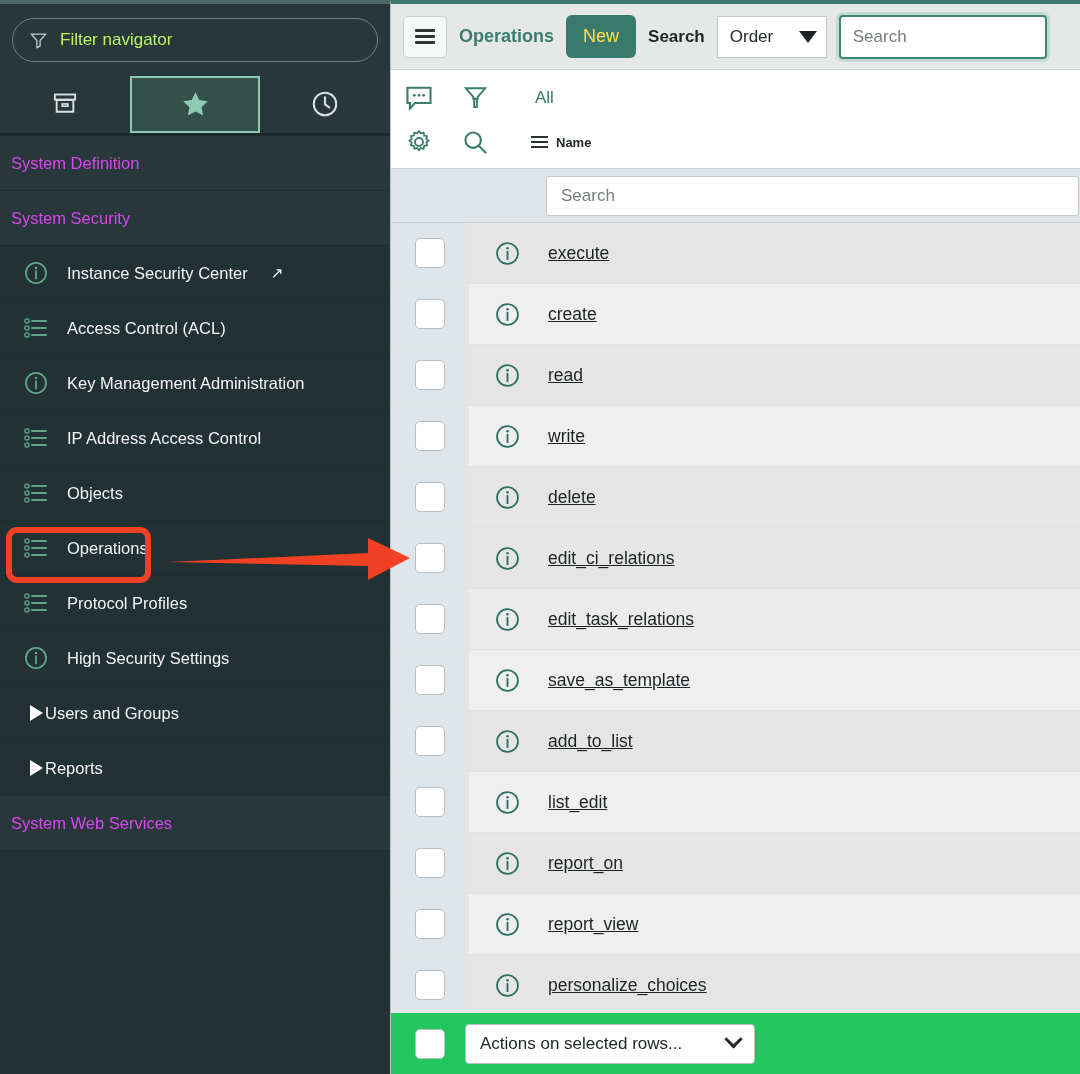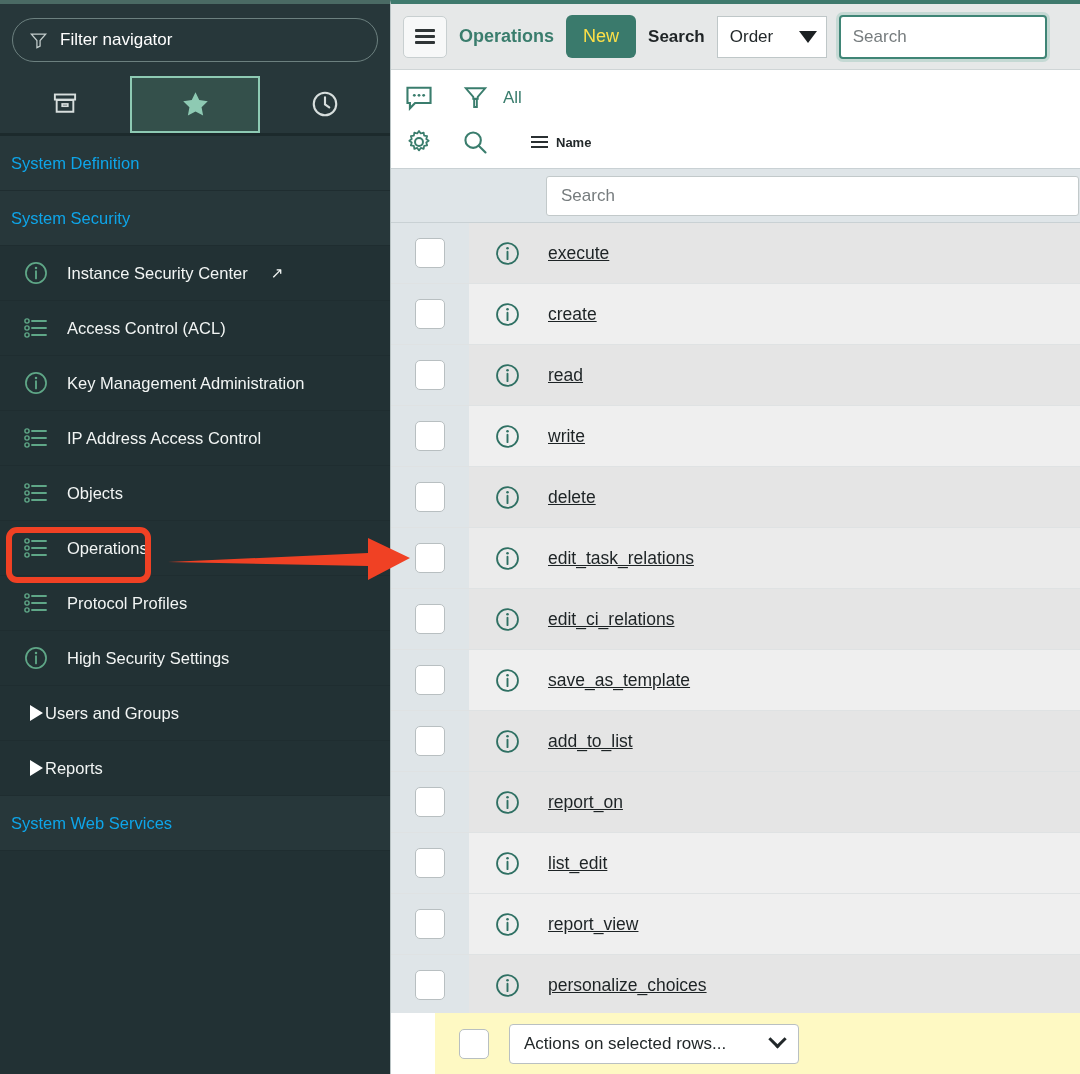--- a/index.html
+++ b/index.html
@@ -17,39 +17,39 @@
     display: flex; flex-direction: column;
     flex: 0 0 390px;
     border-top: 4px solid #4a6a64;
   }
   .filter-wrap { padding: 14px 12px 12px 12px; }
   .filter-box {
     height: 44px; border: 1px solid #6c807f; border-radius: 24px;
     display: flex; align-items: center; gap: 12px; padding: 0 16px;
     background: transparent;
   }
-  .filter-ph { color: #ffffff; font-size: 17px; }
+  .filter-ph { color: #bef264; font-size: 17px; }
   .funnel { width: 19px; height: 19px; flex: 0 0 19px; }
 
   .tabstrip {
     height: 62px; display: flex; align-items: stretch;
     border-bottom: 3px solid #1c2a2c;
   }
   .tab {
     flex: 1; display: flex; align-items: center; justify-content: center;
     cursor: pointer; background: transparent;
   }
   .tab.active {
     background: #34504b; border: 2px solid #8ecab3;
     margin: 2px 0 0 0; flex: 0 0 130px;
   }
 
   .nav-section {
     height: 55px; display: flex; align-items: center;
-    padding-left: 11px; color: #0ea5e9; font-size: 16.5px;
+    padding-left: 11px; color: #d946ef; font-size: 16.5px;
     border-bottom: 1px solid #1f2d30; background: #27373a;
     cursor: pointer;
   }
   .nav-item {
     height: 55px; display: flex; align-items: center; gap: 17px;
     padding-left: 22px; color: #f2f5f4; font-size: 16.5px;
     border-bottom: 1px solid #1f2d30; background: #223134;
     cursor: pointer; position: relative;
   }
   .nav-item .ic { width: 28px; height: 24px; flex: 0 0 28px; display:flex; align-items:center; justify-content:center;}
@@ -95,21 +95,21 @@
     height: 44px; width: 208px; background: #ffffff;
     border: 2px solid #3f8576; border-radius: 4px;
     box-shadow: 0 0 0 3px rgba(110,180,160,0.28);
     display: flex; align-items: center; padding: 0 12px;
     font-size: 17px; color: #767c7e; margin-right: 34px;
   }
 
   .listctl { background: #ffffff; padding: 6px 0 4px 0; flex: 0 0 auto; }
   .listctl-row { height: 44px; display: flex; align-items: center; }
   .ci { width: 56px; display: flex; align-items: center; justify-content: center; cursor: pointer; }
-  .all-link { color: #3a7d6d; font-size: 17px; cursor: pointer; }
+  .all-link { color: #3a7d6d; font-size: 17px; cursor: pointer; margin-left: 32px; }
   .colhead { display: flex; align-items: center; gap: 8px; margin-left: 28px; cursor: pointer; }
   .colhead .bars { display: flex; flex-direction: column; gap: 2.5px; }
   .colhead .bars i { display:block; width: 17px; height: 2.6px; background: #2a3032; }
   .colhead span { font-size: 13px; font-weight: bold; color: #22282a; }
 
   .searchrow { height: 55px; display: flex; align-items: center; background: #dfe5e8;
                border-top: 1px solid #c9d1d4; border-bottom: 1px solid #c9d1d4; }
   .searchrow .gut { width: 155px; height: 100%; }
   .searchrow .field {
     flex: 1; height: 40px; margin-right: 2px; background: #ffffff;
@@ -125,21 +125,21 @@
   .row.alt { background: #efefef; }
   .row.hl  { background: #ebebeb; }
   .row .cbcell { width: 78px; height: 100%; background: #dfe5e8;
                  display: flex; align-items: center; justify-content: center; }
   .cbox { width: 30px; height: 30px; background: #ffffff; border: 1px solid #b8bfc1;
           border-radius: 5px; cursor: pointer; }
   .row .infocell { width: 77px; display: flex; align-items: center; justify-content: center; }
   .row .namecell { flex: 1; padding-left: 2px; }
   .rowlink { color: #1d2325; font-size: 17.5px; text-decoration: underline; cursor: pointer; }
 
-  .footer { height: 61px; display: flex; align-items: center; background: #fef9c3; margin-left: 44px; }
+  .footer { height: 61px; display: flex; align-items: center; background: #22c55e; }
   .footer .cbcell { width: 78px; display: flex; align-items: center; justify-content: center; }
   .actions-select {
     margin-left: -4px; height: 40px; width: 290px; background: #ffffff;
     border: 1px solid #b9c0c2; border-radius: 4px; display: flex; align-items: center;
     justify-content: space-between; padding: 0 14px; font-size: 17px; color: #22282a;
     cursor: pointer;
   }
   .chev { width: 13px; height: 13px; border-right: 3px solid #22282a;
           border-bottom: 3px solid #22282a; transform: rotate(45deg) translate(-3px,-3px); }
 
@@ -425,46 +425,46 @@
           </div>
           <div class="infocell">
             <svg width="27" height="27" viewBox="0 0 24 24">
               <circle cx="12" cy="12" r="9.3" fill="none" stroke="#2f7063" stroke-width="1.6"></circle>
               <circle cx="12" cy="7.4" r="1.15" fill="#2f7063"></circle>
               <path d="M12 10.4 v6.6" stroke="#2f7063" stroke-width="1.7" stroke-linecap="round"></path>
             </svg>
           </div>
           <div class="namecell"><span class="rowlink">delete</span></div>
         </div>
+        <div class="row">
+          <div class="cbcell">
+            <span class="cbox"></span>
+          </div>
+          <div class="infocell">
+            <svg width="27" height="27" viewBox="0 0 24 24">
+              <circle cx="12" cy="12" r="9.3" fill="none" stroke="#2f7063" stroke-width="1.6"></circle>
+              <circle cx="12" cy="7.4" r="1.15" fill="#2f7063"></circle>
+              <path d="M12 10.4 v6.6" stroke="#2f7063" stroke-width="1.7" stroke-linecap="round"></path>
+            </svg>
+          </div>
+          <div class="namecell"><span class="rowlink">edit_ci_relations</span></div>
+        </div>
         <div class="row hl">
           <div class="cbcell">
             <span class="cbox"></span>
           </div>
           <div class="infocell">
             <svg width="27" height="27" viewBox="0 0 24 24">
               <circle cx="12" cy="12" r="9.3" fill="none" stroke="#2f7063" stroke-width="1.6"></circle>
               <circle cx="12" cy="7.4" r="1.15" fill="#2f7063"></circle>
               <path d="M12 10.4 v6.6" stroke="#2f7063" stroke-width="1.7" stroke-linecap="round"></path>
             </svg>
           </div>
           <div class="namecell"><span class="rowlink">edit_task_relations</span></div>
         </div>
-        <div class="row">
-          <div class="cbcell">
-            <span class="cbox"></span>
-          </div>
-          <div class="infocell">
-            <svg width="27" height="27" viewBox="0 0 24 24">
-              <circle cx="12" cy="12" r="9.3" fill="none" stroke="#2f7063" stroke-width="1.6"></circle>
-              <circle cx="12" cy="7.4" r="1.15" fill="#2f7063"></circle>
-              <path d="M12 10.4 v6.6" stroke="#2f7063" stroke-width="1.7" stroke-linecap="round"></path>
-            </svg>
-          </div>
-          <div class="namecell"><span class="rowlink">edit_ci_relations</span></div>
-        </div>
         <div class="row alt">
           <div class="cbcell">
             <span class="cbox"></span>
           </div>
           <div class="infocell">
             <svg width="27" height="27" viewBox="0 0 24 24">
               <circle cx="12" cy="12" r="9.3" fill="none" stroke="#2f7063" stroke-width="1.6"></circle>
               <circle cx="12" cy="7.4" r="1.15" fill="#2f7063"></circle>
               <path d="M12 10.4 v6.6" stroke="#2f7063" stroke-width="1.7" stroke-linecap="round"></path>
             </svg>
@@ -477,45 +477,45 @@
           </div>
           <div class="infocell">
             <svg width="27" height="27" viewBox="0 0 24 24">
               <circle cx="12" cy="12" r="9.3" fill="none" stroke="#2f7063" stroke-width="1.6"></circle>
               <circle cx="12" cy="7.4" r="1.15" fill="#2f7063"></circle>
               <path d="M12 10.4 v6.6" stroke="#2f7063" stroke-width="1.7" stroke-linecap="round"></path>
             </svg>
           </div>
           <div class="namecell"><span class="rowlink">add_to_list</span></div>
         </div>
+        <div class="row alt">
+          <div class="cbcell">
+            <span class="cbox"></span>
+          </div>
+          <div class="infocell">
+            <svg width="27" height="27" viewBox="0 0 24 24">
+              <circle cx="12" cy="12" r="9.3" fill="none" stroke="#2f7063" stroke-width="1.6"></circle>
+              <circle cx="12" cy="7.4" r="1.15" fill="#2f7063"></circle>
+              <path d="M12 10.4 v6.6" stroke="#2f7063" stroke-width="1.7" stroke-linecap="round"></path>
+            </svg>
+          </div>
+          <div class="namecell"><span class="rowlink">list_edit</span></div>
+        </div>
         <div class="row">
           <div class="cbcell">
             <span class="cbox"></span>
           </div>
           <div class="infocell">
             <svg width="27" height="27" viewBox="0 0 24 24">
               <circle cx="12" cy="12" r="9.3" fill="none" stroke="#2f7063" stroke-width="1.6"></circle>
               <circle cx="12" cy="7.4" r="1.15" fill="#2f7063"></circle>
               <path d="M12 10.4 v6.6" stroke="#2f7063" stroke-width="1.7" stroke-linecap="round"></path>
             </svg>
           </div>
           <div class="namecell"><span class="rowlink">report_on</span></div>
-        </div>
-        <div class="row alt">
-          <div class="cbcell">
-            <span class="cbox"></span>
-          </div>
-          <div class="infocell">
-            <svg width="27" height="27" viewBox="0 0 24 24">
-              <circle cx="12" cy="12" r="9.3" fill="none" stroke="#2f7063" stroke-width="1.6"></circle>
-              <circle cx="12" cy="7.4" r="1.15" fill="#2f7063"></circle>
-              <path d="M12 10.4 v6.6" stroke="#2f7063" stroke-width="1.7" stroke-linecap="round"></path>
-            </svg>
-          </div>
-          <div class="namecell"><span class="rowlink">list_edit</span></div>
         </div>
         <div class="row alt">
           <div class="cbcell">
             <span class="cbox"></span>
           </div>
           <div class="infocell">
             <svg width="27" height="27" viewBox="0 0 24 24">
               <circle cx="12" cy="12" r="9.3" fill="none" stroke="#2f7063" stroke-width="1.6"></circle>
               <circle cx="12" cy="7.4" r="1.15" fill="#2f7063"></circle>
               <path d="M12 10.4 v6.6" stroke="#2f7063" stroke-width="1.7" stroke-linecap="round"></path>

